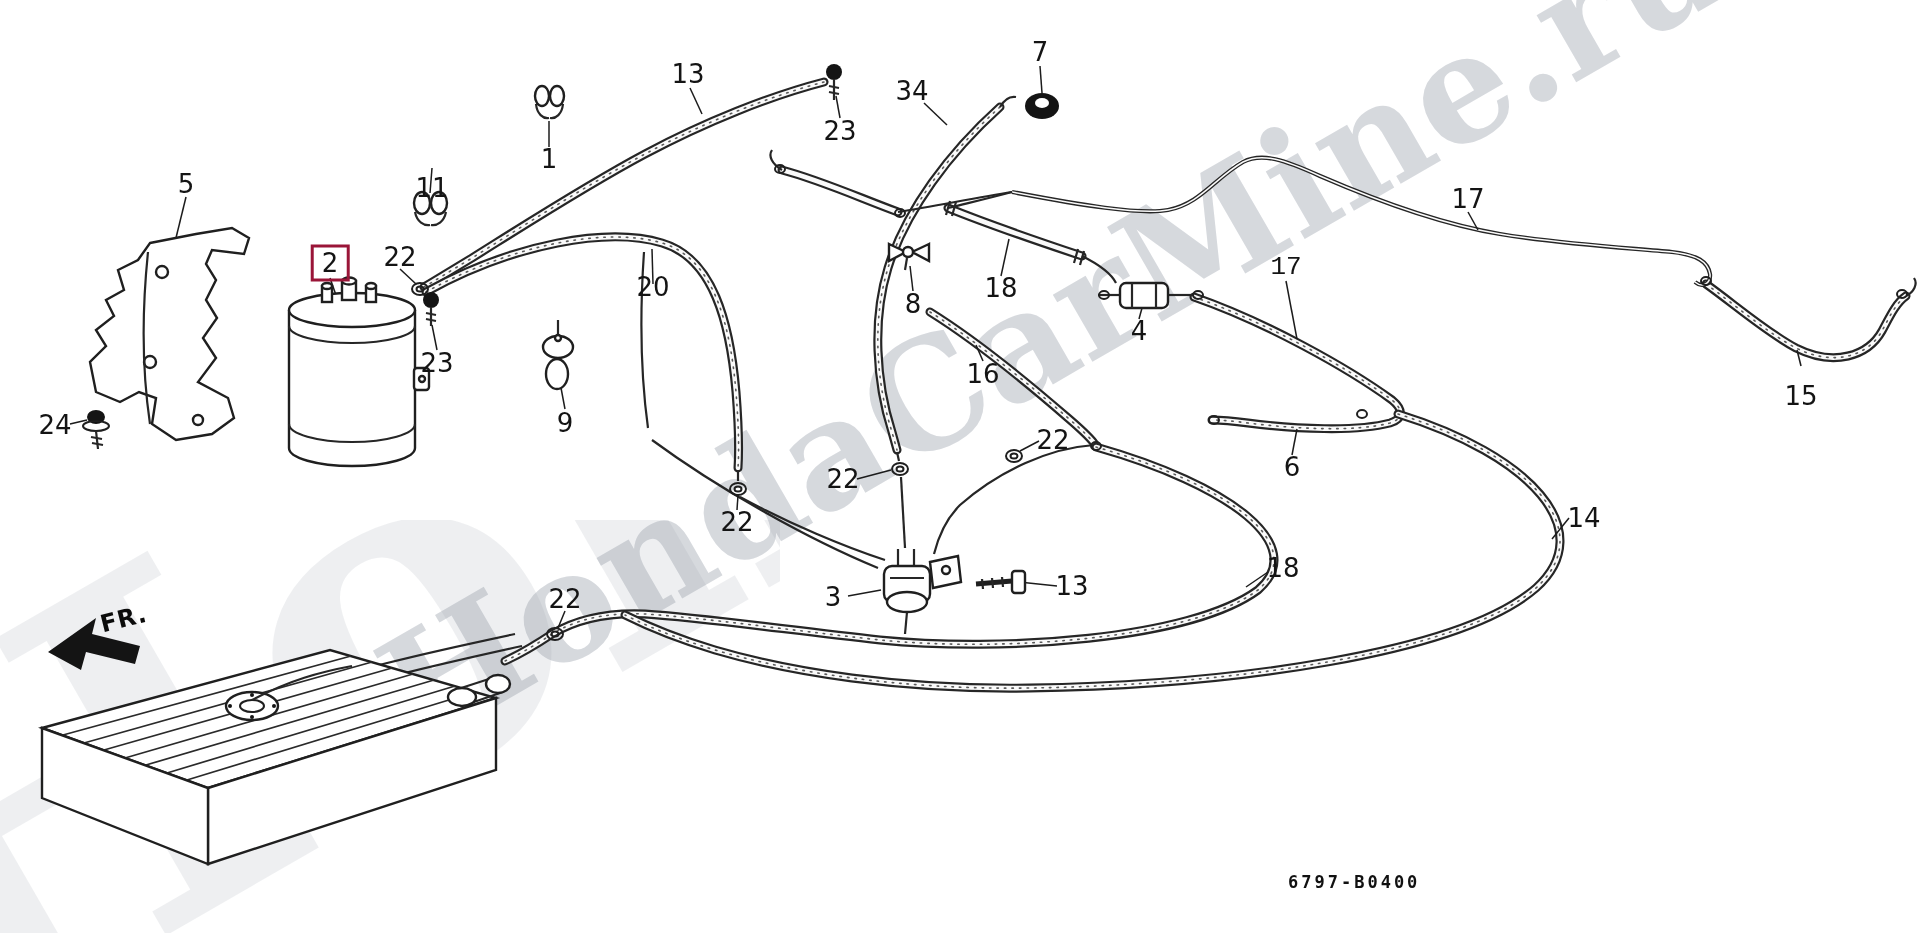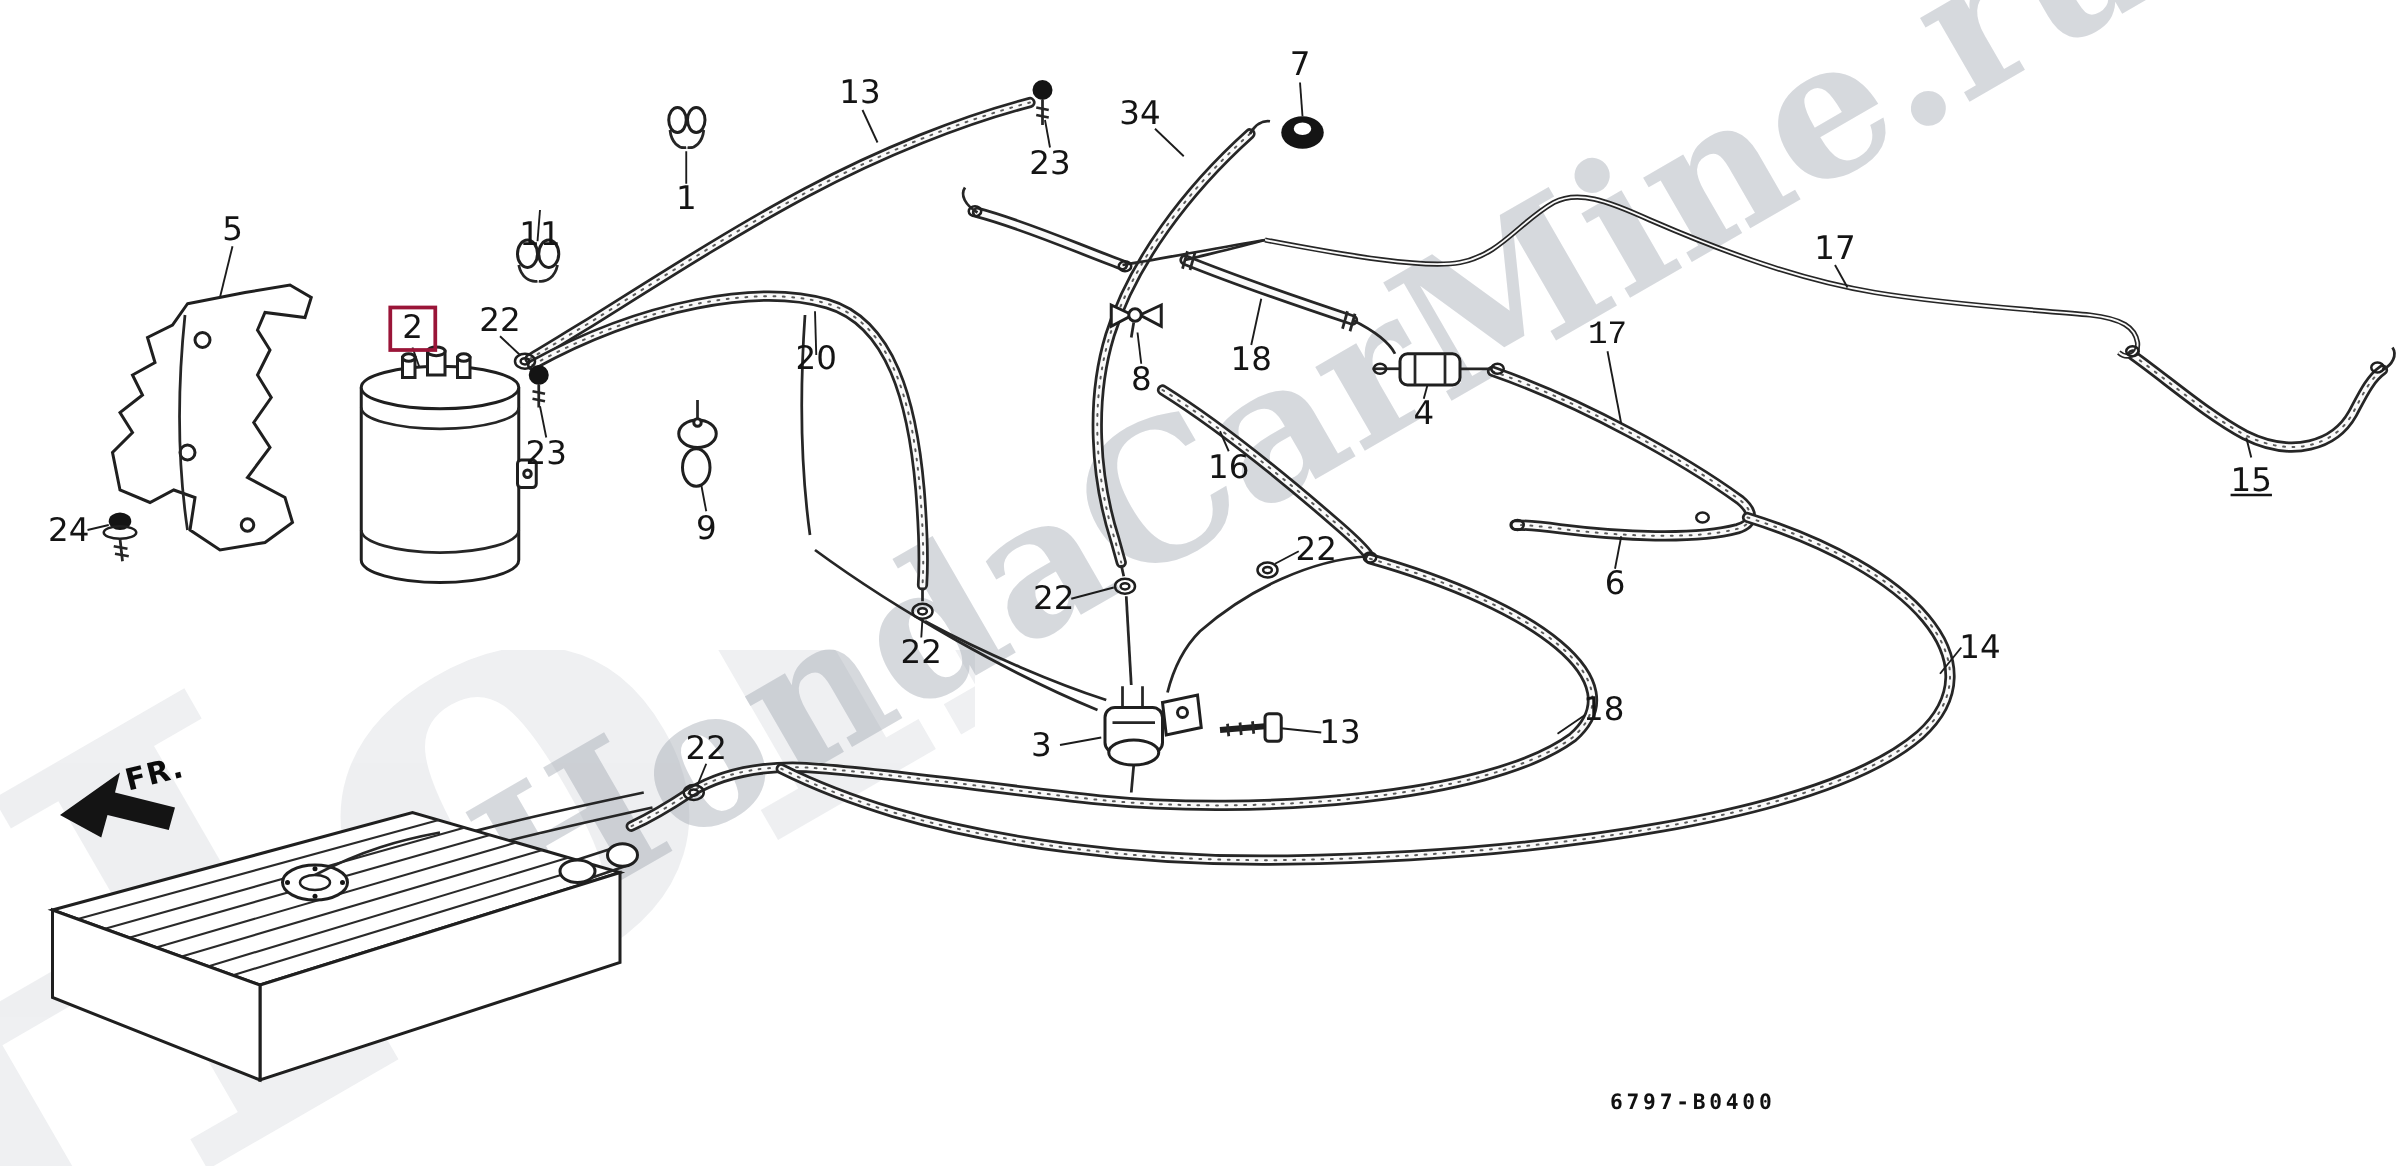--- a/index.html
+++ b/index.html
@@ -327,21 +327,21 @@
       <div class="callout" style="left: 186px; top: 184px;">5</div>
       <div class="callout" style="left: 1292px; top: 467px;">6</div>
       <div class="callout" style="left: 1040px; top: 52px;">7</div>
       <div class="callout" style="left: 913px; top: 304px;">8</div>
       <div class="callout" style="left: 565px; top: 423px;">9</div>
       <div class="callout" style="left: 1468px; top: 199px;">17</div>
       <div class="callout" style="left: 432px; top: 155px; margin-top: 33px;">11</div>
       <div class="callout" style="left: 1072px; top: 586px;">13</div>
       <div class="callout" style="left: 688px; top: 74px;">13</div>
       <div class="callout" style="left: 1584px; top: 518px;">14</div>
-      <div class="callout" style="left: 1801px; top: 385px; text-decoration: underline;">15</div>
+      <div class="callout" style="left: 1801px; top: 396px;">15</div>
       <div class="callout" style="left: 983px; top: 374px;">16</div>
       <div class="callout" style="left: 1286px; top: 267px; font-family: Liberation Mono, monospace;">17</div>
       <div class="callout" style="left: 1001px; top: 288px;">18</div>
       <div class="callout" style="left: 1283px; top: 568px;">18</div>
       <div class="callout" style="left: 653px; top: 287px;">20</div>
       <div class="callout" style="left: 912px; top: 91px;">34</div>
       <div class="callout" style="left: 400px; top: 257px;">22</div>
       <div class="callout" style="left: 843px; top: 479px;">22</div>
       <div class="callout" style="left: 1053px; top: 440px;">22</div>
       <div class="callout" style="left: 737px; top: 522px;">22</div>

